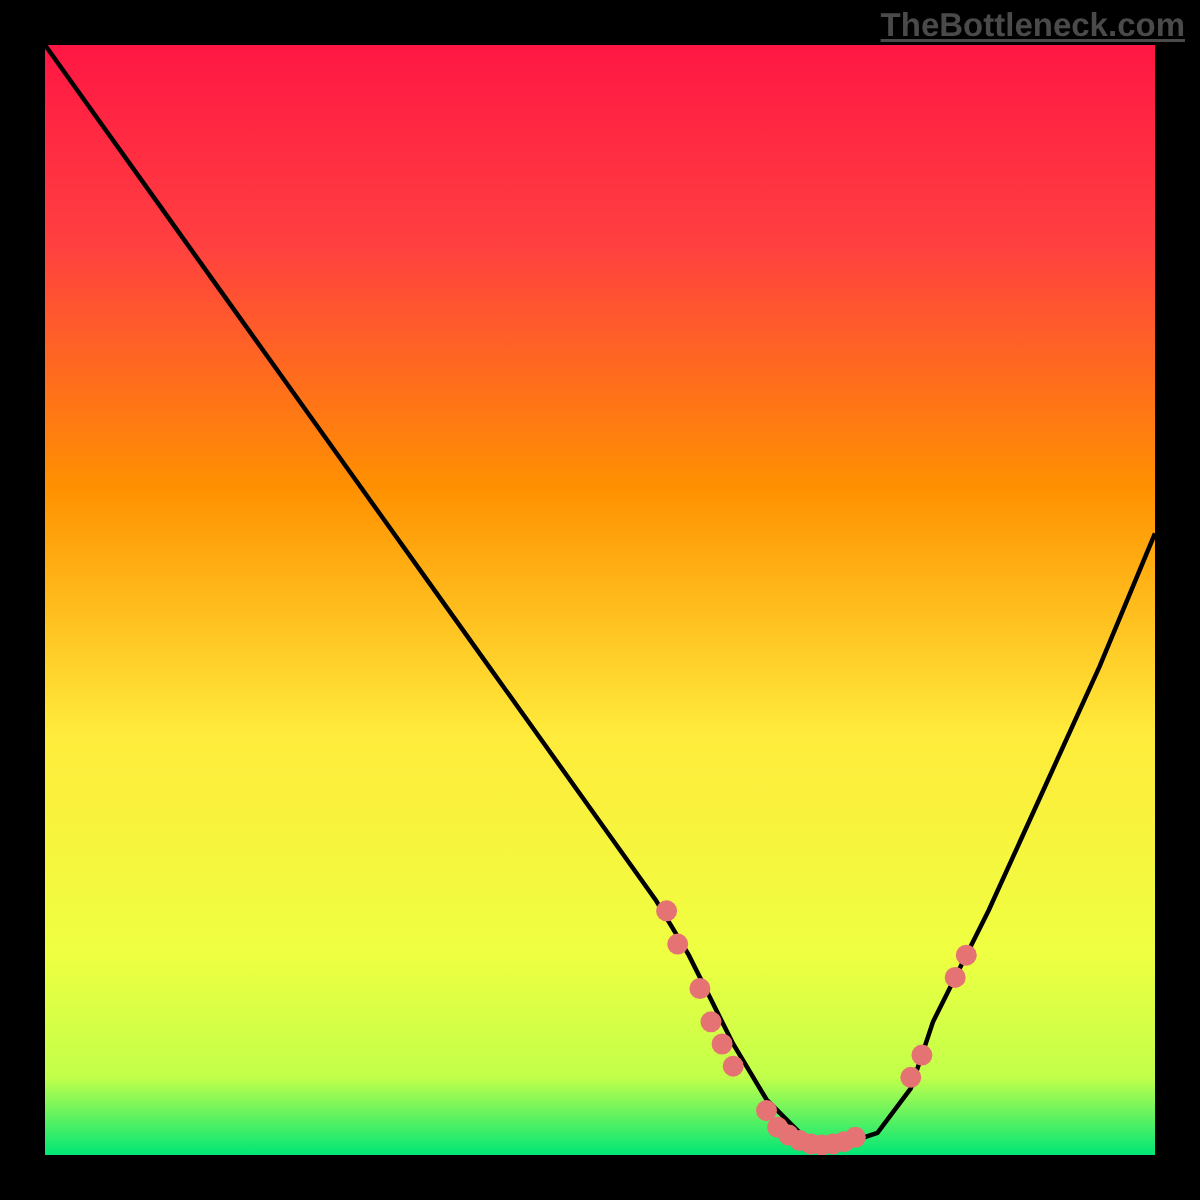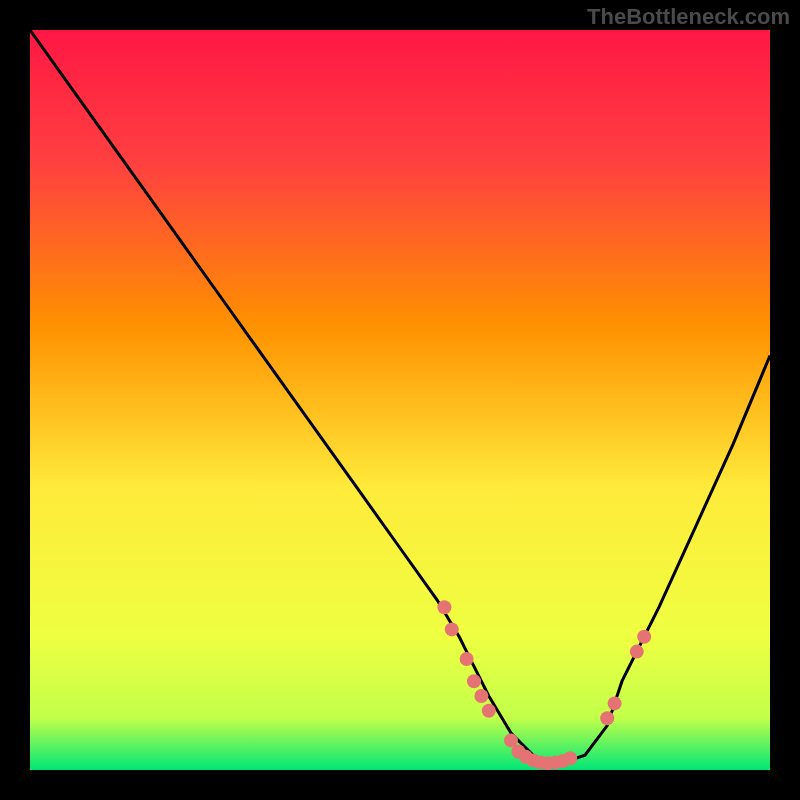--- a/index.html
+++ b/index.html
@@ -12,20 +12,21 @@
     overflow: hidden;
   }
   .watermark {
     position: absolute;
     top: 4px;
     right: 10px;
     color: #4a4a4a;
     font-size: 22px;
     font-weight: bold;
     z-index: 10;
+    text-decoration: underline;
   }
   .plot-area {
     position: absolute;
     top: 30px;
     left: 30px;
     width: 740px;
     height: 740px;
   }
   .plot-area svg {
     width: 100%;

